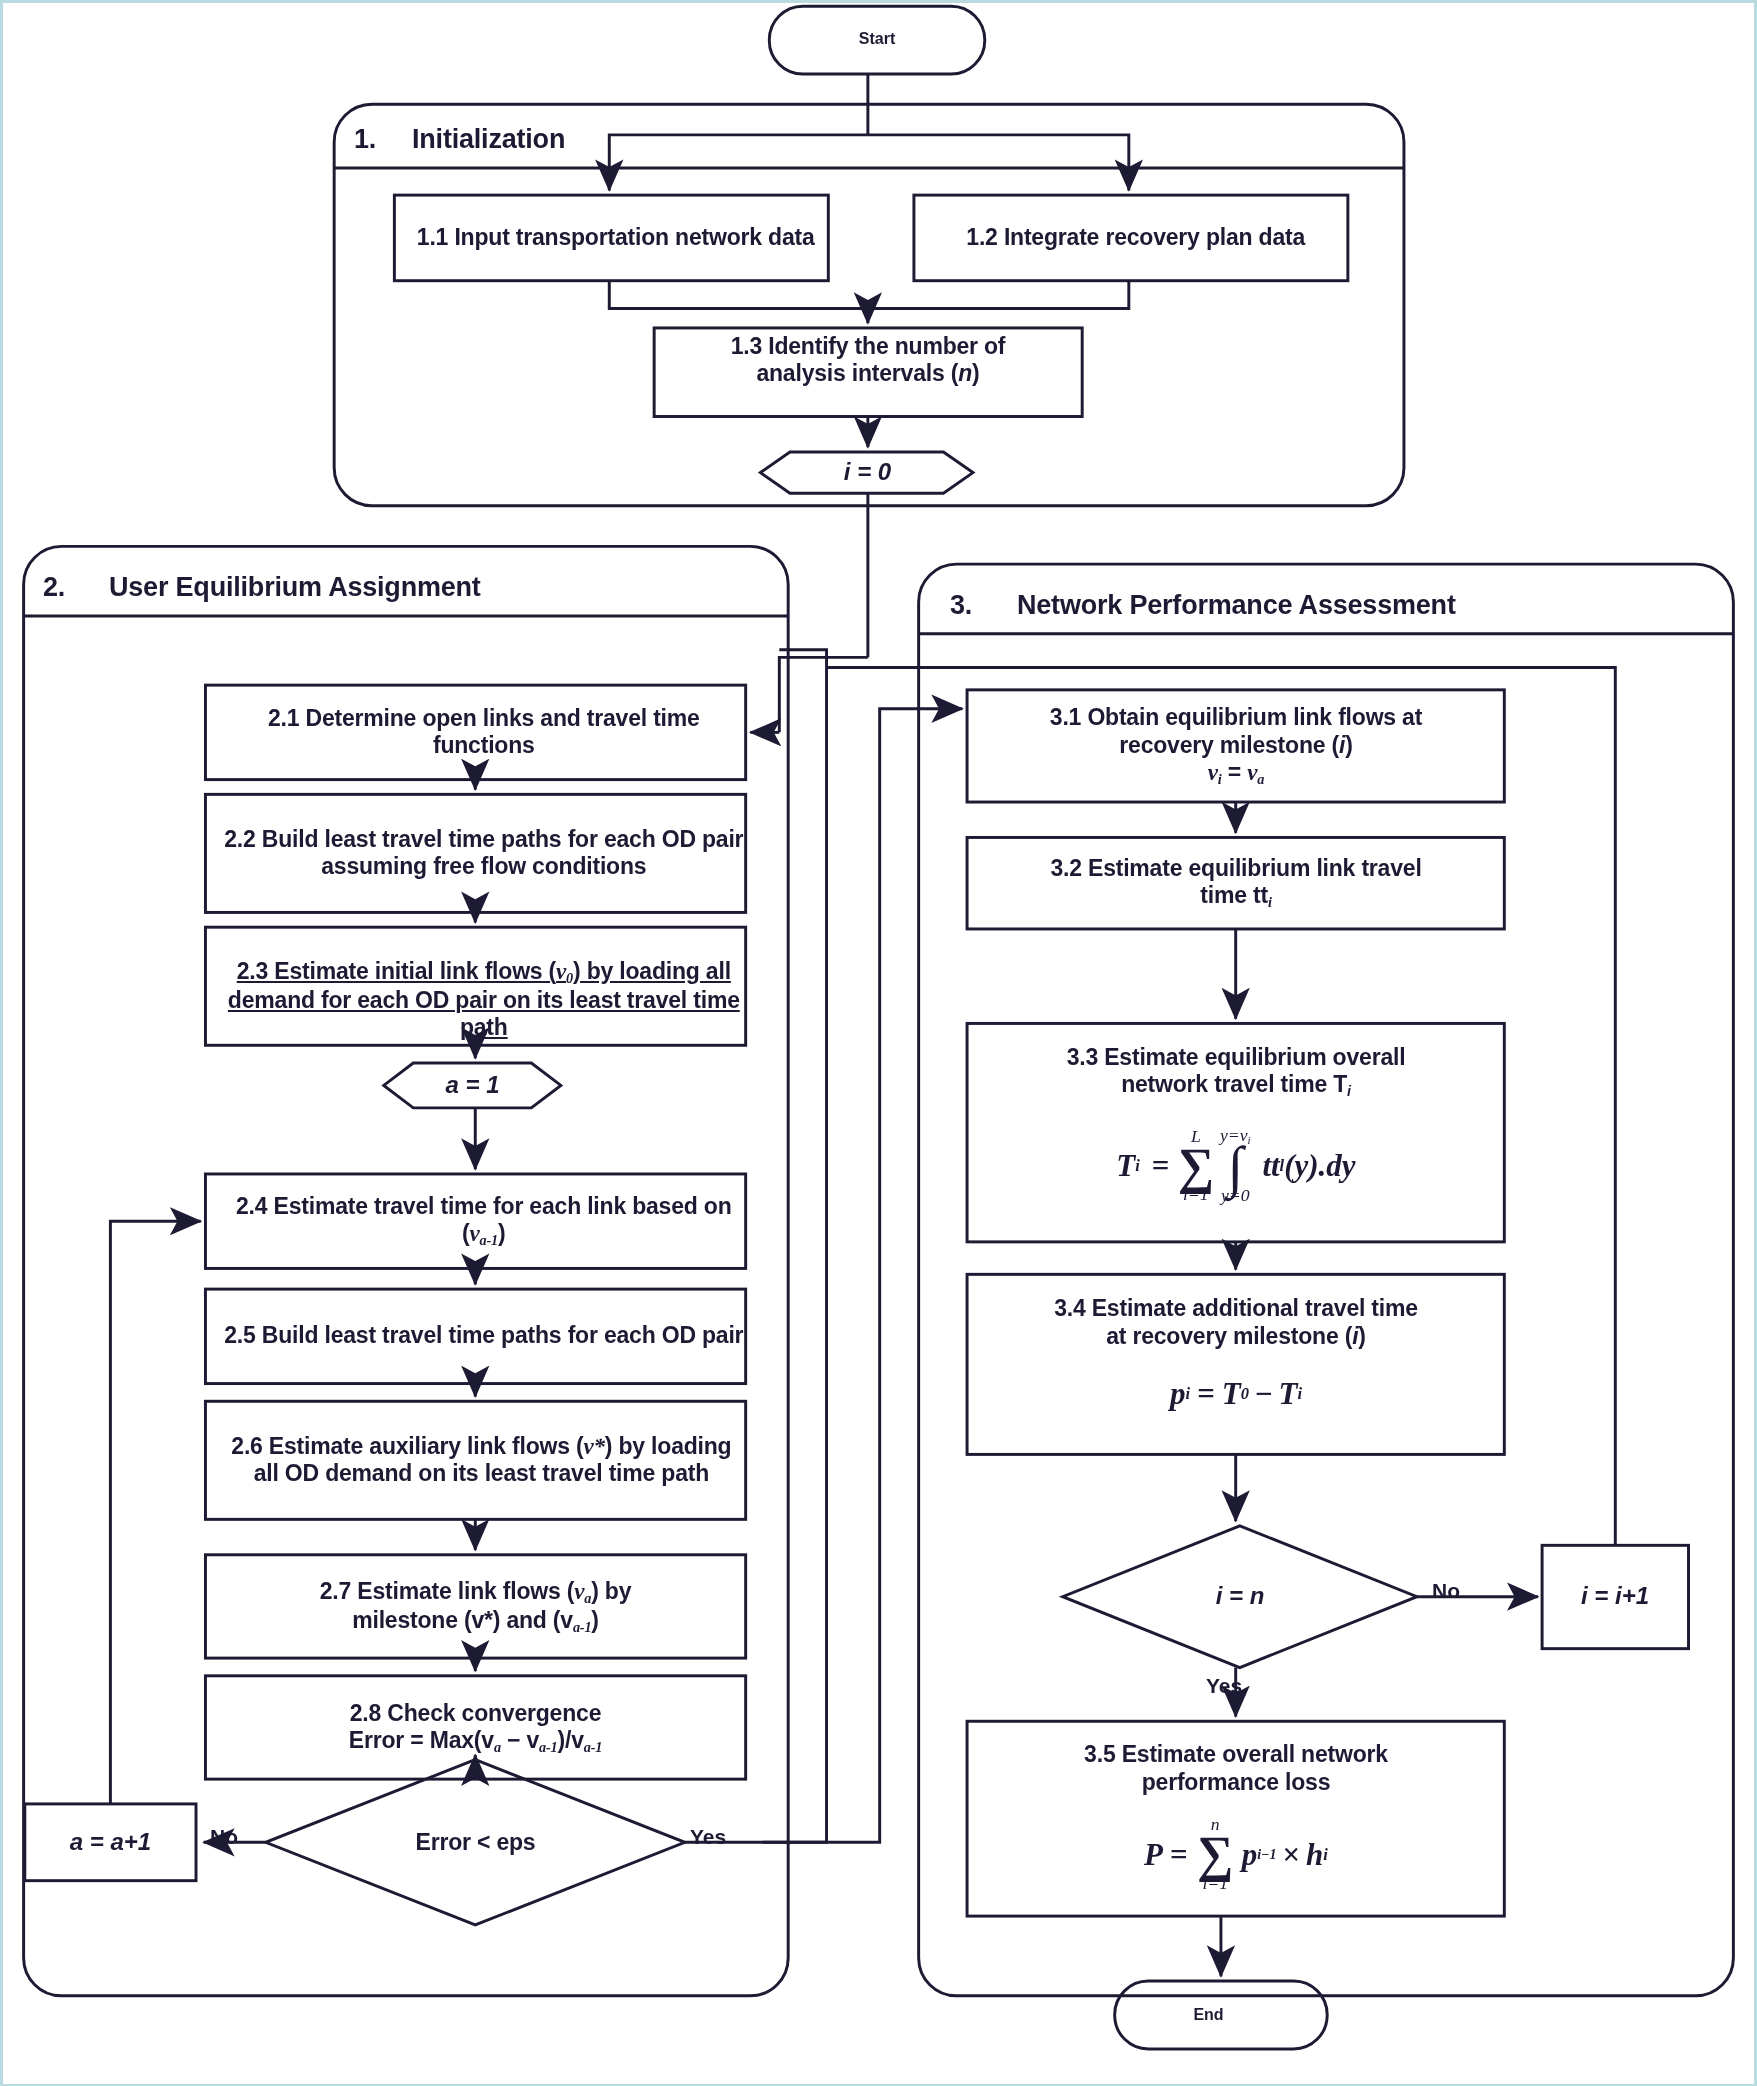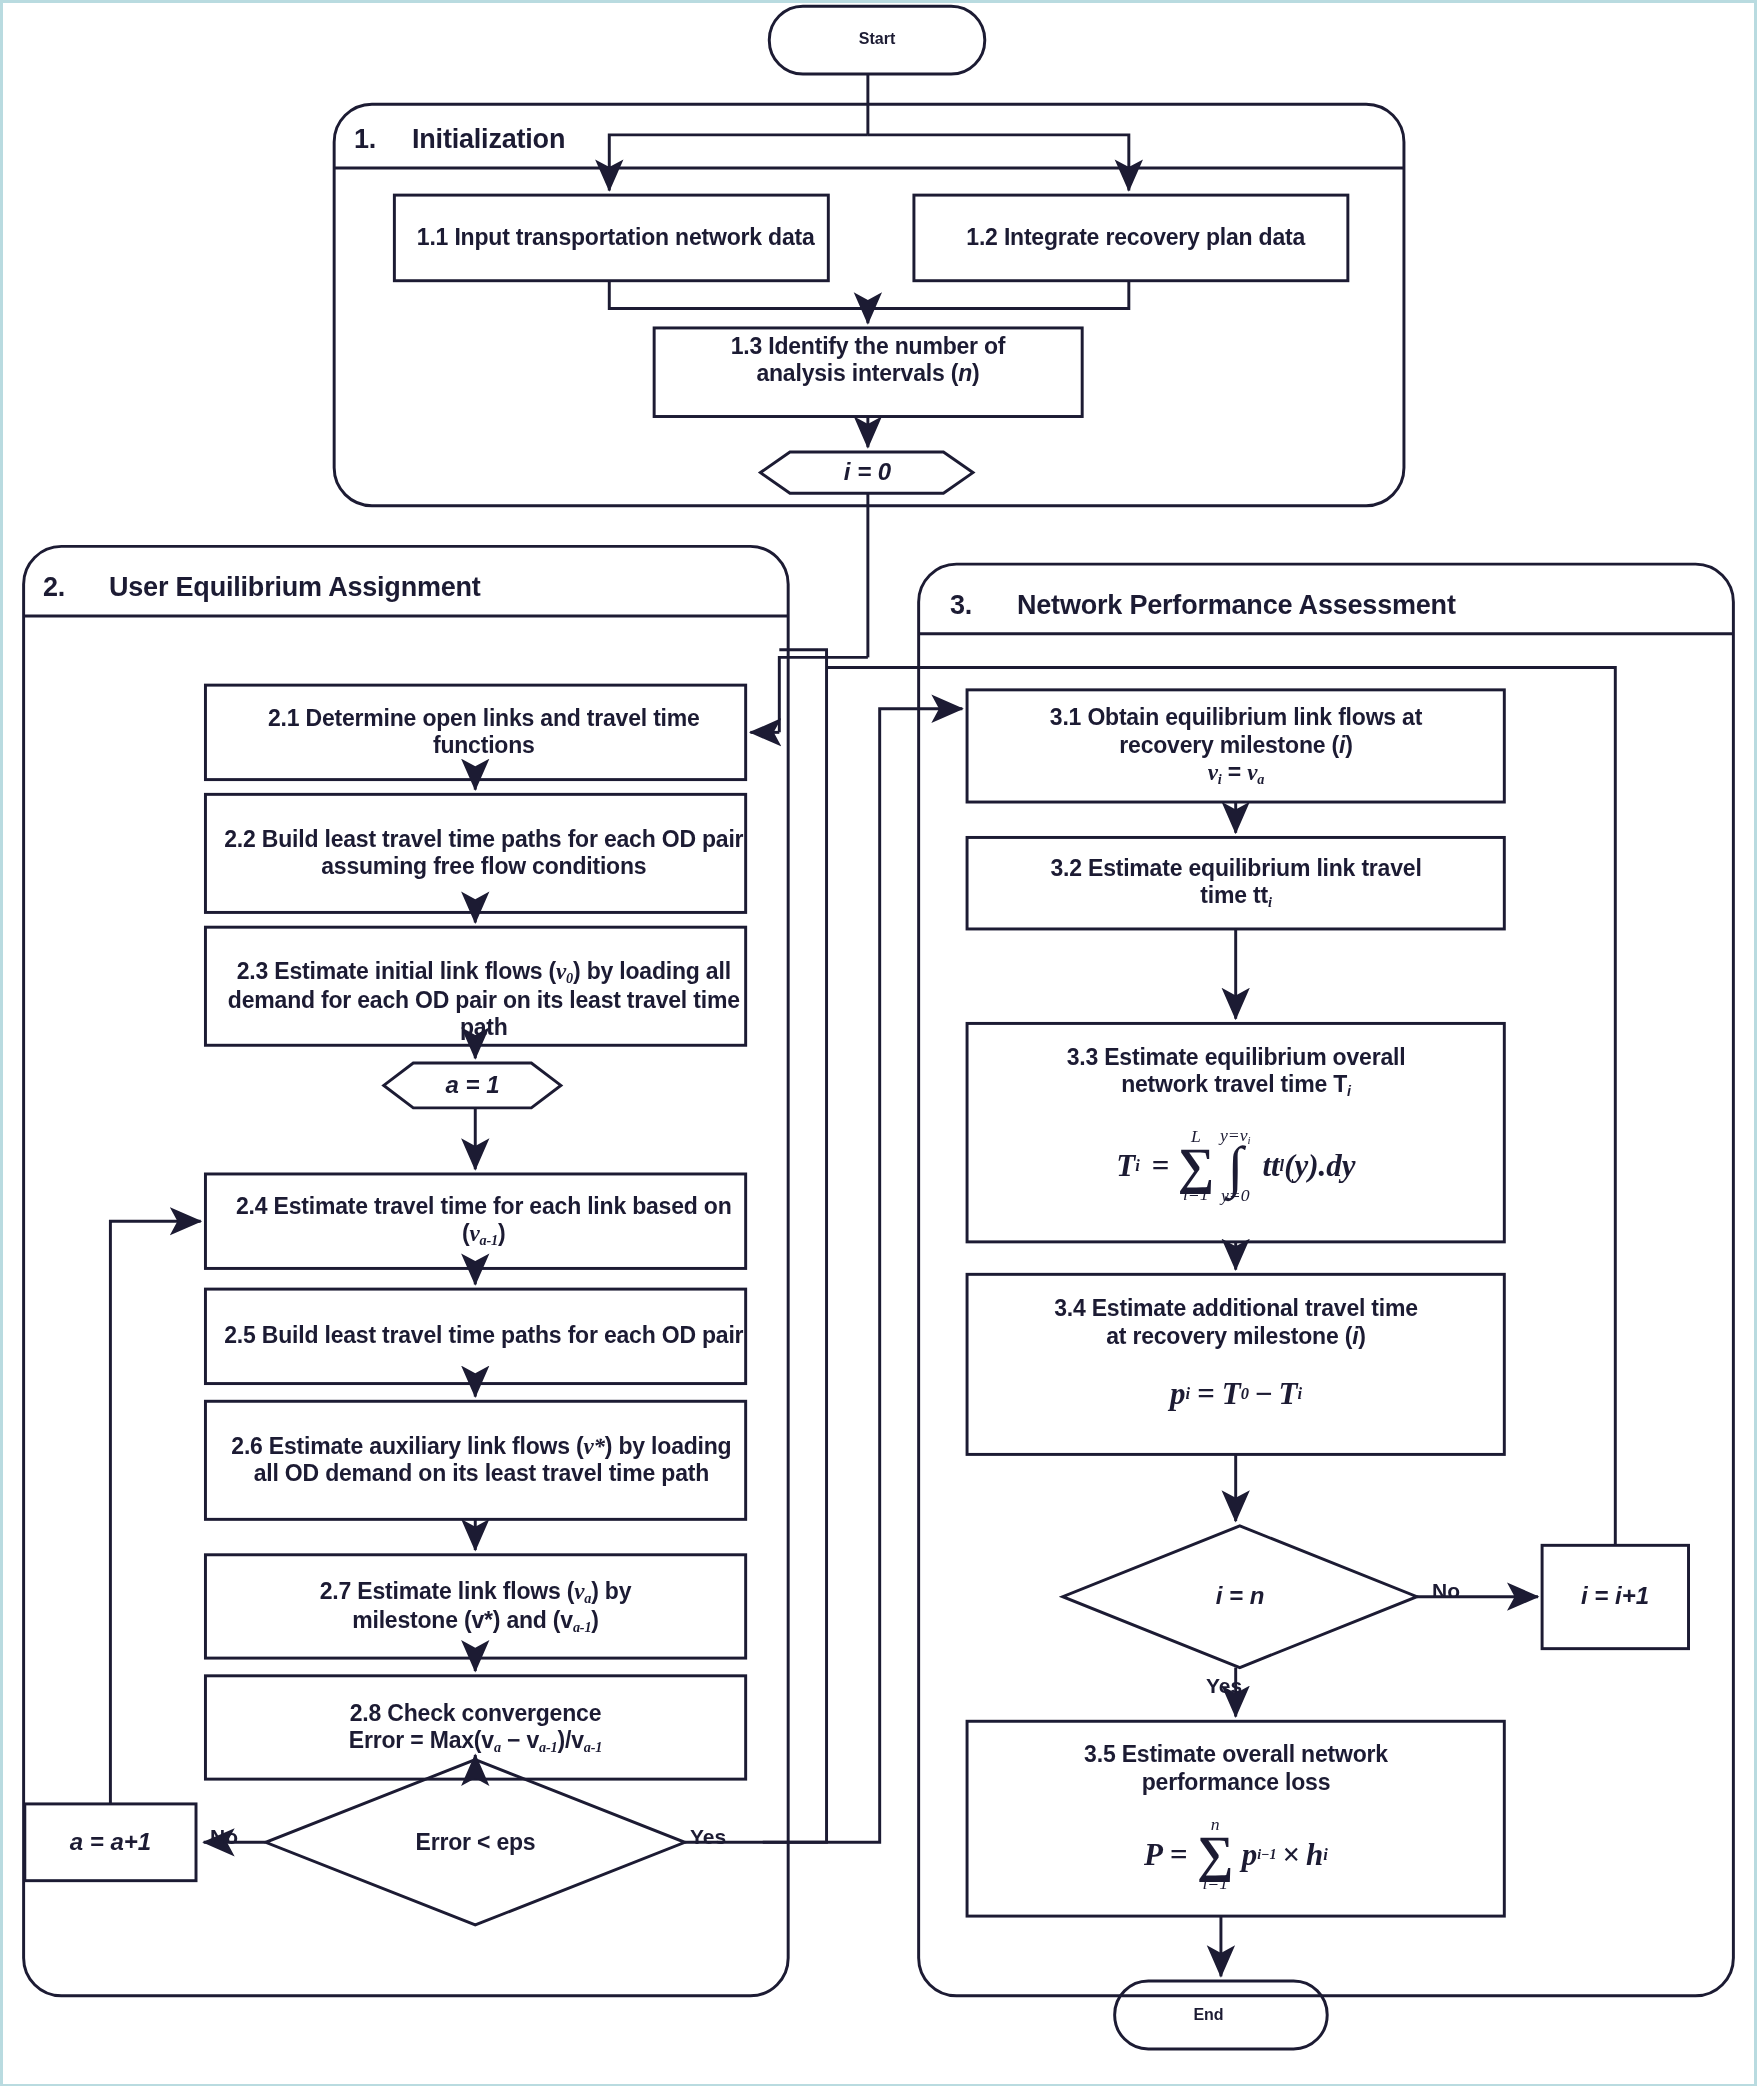--- a/index.html
+++ b/index.html
@@ -173,21 +173,21 @@
 
   <div class="nodeText hexlbl" style="left:761px;top:452px;width:213px;height:41px;">i = 0</div>
 
   <div class="nodeText phaselbl" style="left:43px;top:564px;width:41px;height:47px;justify-content:flex-start;">2.</div>
   <div class="nodeText phaselbl" style="left:109px;top:564px;width:531px;height:47px;justify-content:flex-start;">User Equilibrium Assignment</div>
 
   <div class="nodeText boxlbl" style="left:211px;top:685px;width:529px;height:94px;padding:0 8.3px;">2.1  Determine open links and travel time functions</div>
 
   <div class="nodeText boxlbl" style="left:211px;top:794px;width:529px;height:118px;padding:0 8.3px;">2.2  Build least travel time paths for each OD pair assuming free flow conditions</div>
 
-  <div class="nodeText boxlbl" style="left:211px;top:927px;width:529px;height:146px;padding:0 8.3px;">
+  <div class="nodeText boxlbl" style="left:211px;top:927px;width:529px;height:146px;padding:0 8.3px;text-decoration:underline;">
     <span><span>2.3  Estimate initial link flows (</span><i class="mathser">v</i><sub><i class="mathser">0</i></sub><span>) by loading all demand for each OD pair on its least travel time path</span></span>
   </div>
 
   <div class="nodeText hexlbl" style="left:384px;top:1063px;width:177px;height:45px;">a = 1</div>
 
   <div class="nodeText boxlbl" style="left:211px;top:1174px;width:529px;height:94px;padding:0 8.3px;">
     <span><span>2.4  Estimate travel time for each link based on (</span><i class="mathser">v</i><sub><i class="mathser">a-1</i></sub><span>)</span></span>
   </div>
 
   <div class="nodeText boxlbl" style="left:211px;top:1289px;width:529px;height:94px;padding:0 8.3px;">2.5  Build least travel time paths for each OD pair</div>

